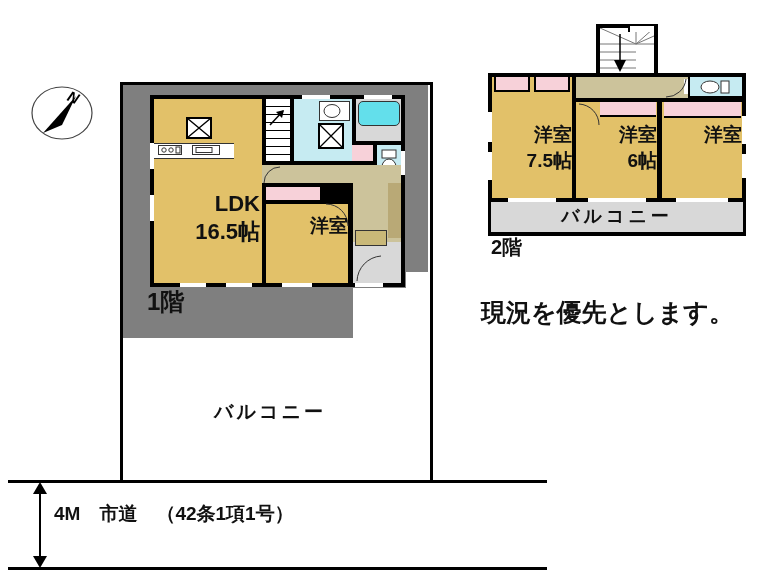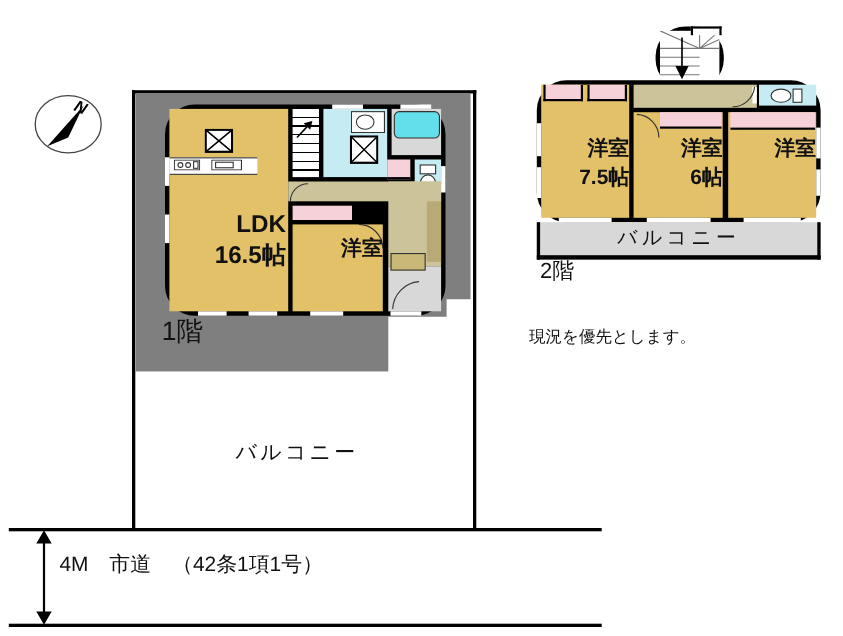--- a/index.html
+++ b/index.html
@@ -2,28 +2,28 @@
 <html style="--room: #e2c169; --closet: #f7d1d9; --wet: #c6ebf2; --bath: #63dfeb; --hall: #ccc39b; --plot: #7f7f7f; --balcony: #d8d8d8; --step: #c9b878; --cabinet: #b9a976;"><head>
 <meta charset="utf-8">
 <style>
   html,body{margin:0;padding:0;background:#fff;}
   .stage{
     position:relative;width:766px;height:578px;background:#ffffff;
     font-family:"Liberation Sans","DejaVu Sans",sans-serif;
     color:#111;overflow:hidden;
   }
   .abs{position:absolute;}
-  .txt{font-weight:normal;white-space:nowrap;line-height:1.15;}
+  .txt{font-weight:bold;white-space:nowrap;line-height:1.15;}
   
   .room{background:var(--room,#e2c169);}
   .closet{background:var(--closet,#f7d1d9);}
   .wet{background:var(--wet,#c6ebf2);}
   .hall{background:var(--hall,#ccc39b);}
   .gray{background:var(--balcony,#d8d8d8);}
-  .house{background:#000;border-radius:27px;}
+  .house{background:#000;}
   .white{background:#fff;}
   .room-label{text-align:right;font-weight:bold;color:#111;}
   .room-label span{display:block;}
   svg{display:block;}
 </style>
 </head>
 <body>
 
 <div class="stage">
 
@@ -197,15 +197,15 @@
       <span>洋室</span>
       <span>6帖</span>
     </div>
     <div class="abs room-label" style="left:174px;top:98px;width:80px;font-size:19px;">
       <span>洋室</span>
     </div>
   </div>
 
   <div class="abs txt" style="left:491px;top:236px;font-size:20px;">2階</div>
 
-  <div class="abs txt" style="left:481px;top:298px;font-size:15px;">現況を優先とします。</div>
+  <div class="abs txt" style="left:481px;top:298px;font-size:25px;">現況を優先とします。</div>
 
 </div>
 
 </body></html>

